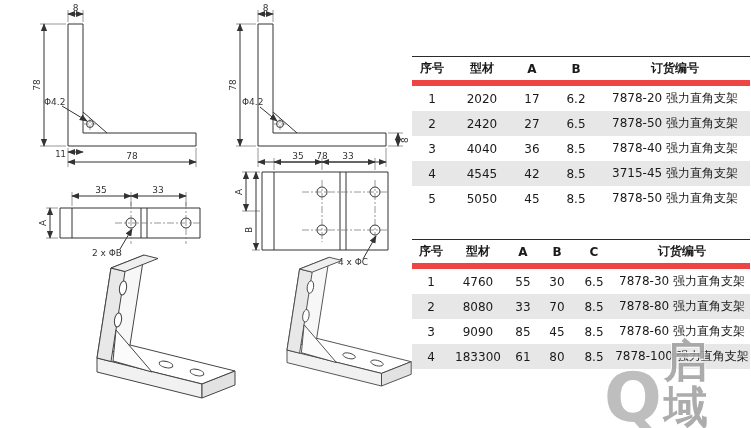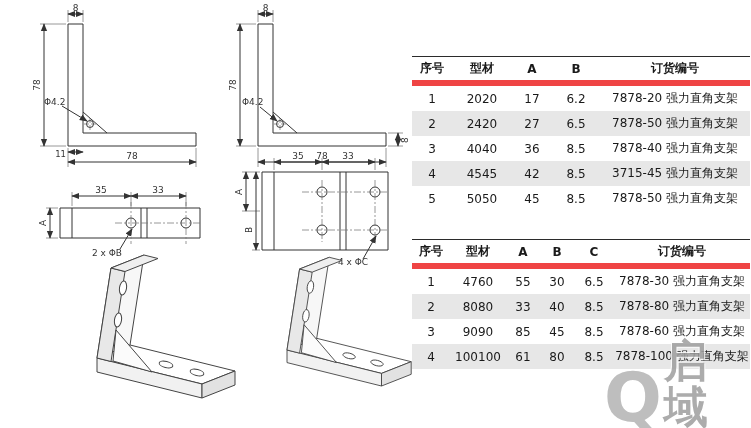--- a/index.html
+++ b/index.html
@@ -250,35 +250,35 @@
           <td>4760</td>
           <td>55</td>
           <td>30</td>
           <td>6.5</td>
           <td>7878-30 强力直角支架</td>
         </tr>
         <tr>
           <td>2</td>
           <td>8080</td>
           <td>33</td>
-          <td>40</td>
+          <td>70</td>
           <td>8.5</td>
           <td>7878-80 强力直角支架</td>
         </tr>
         <tr>
           <td>3</td>
           <td>9090</td>
           <td>85</td>
           <td>45</td>
           <td>8.5</td>
           <td>7878-60 强力直角支架</td>
         </tr>
         <tr>
           <td>4</td>
-          <td>100100</td>
+          <td>183300</td>
           <td>61</td>
           <td>80</td>
           <td>8.5</td>
           <td>7878-100 强力直角支架</td>
         </tr>
       </tbody>
     </table>
   </div>
 
   

